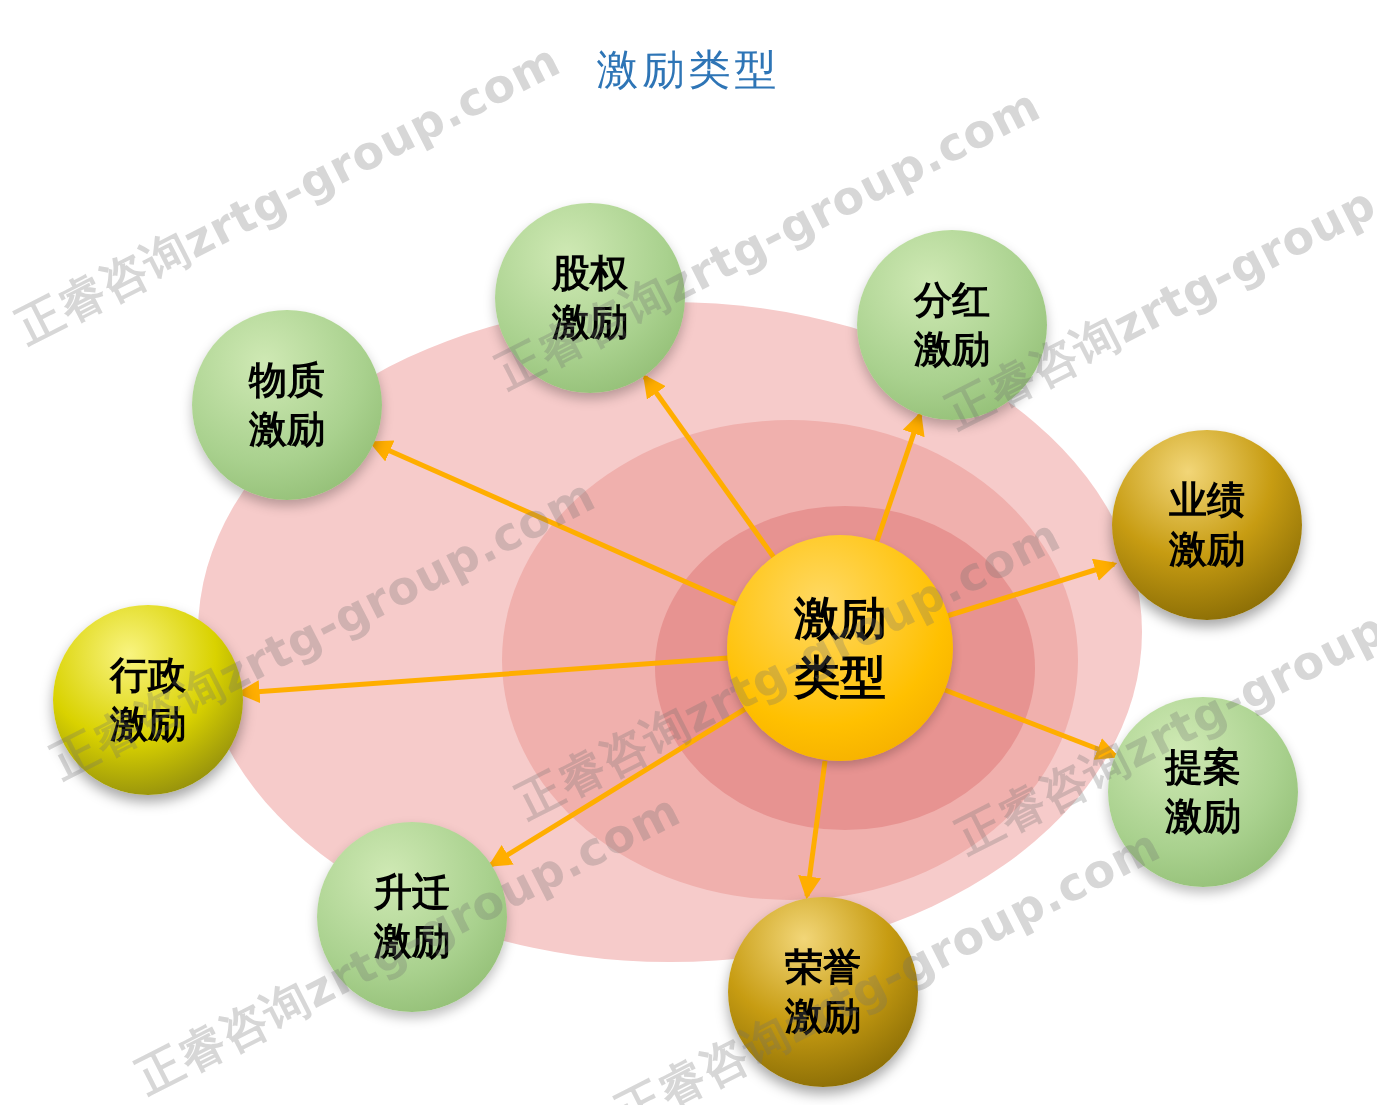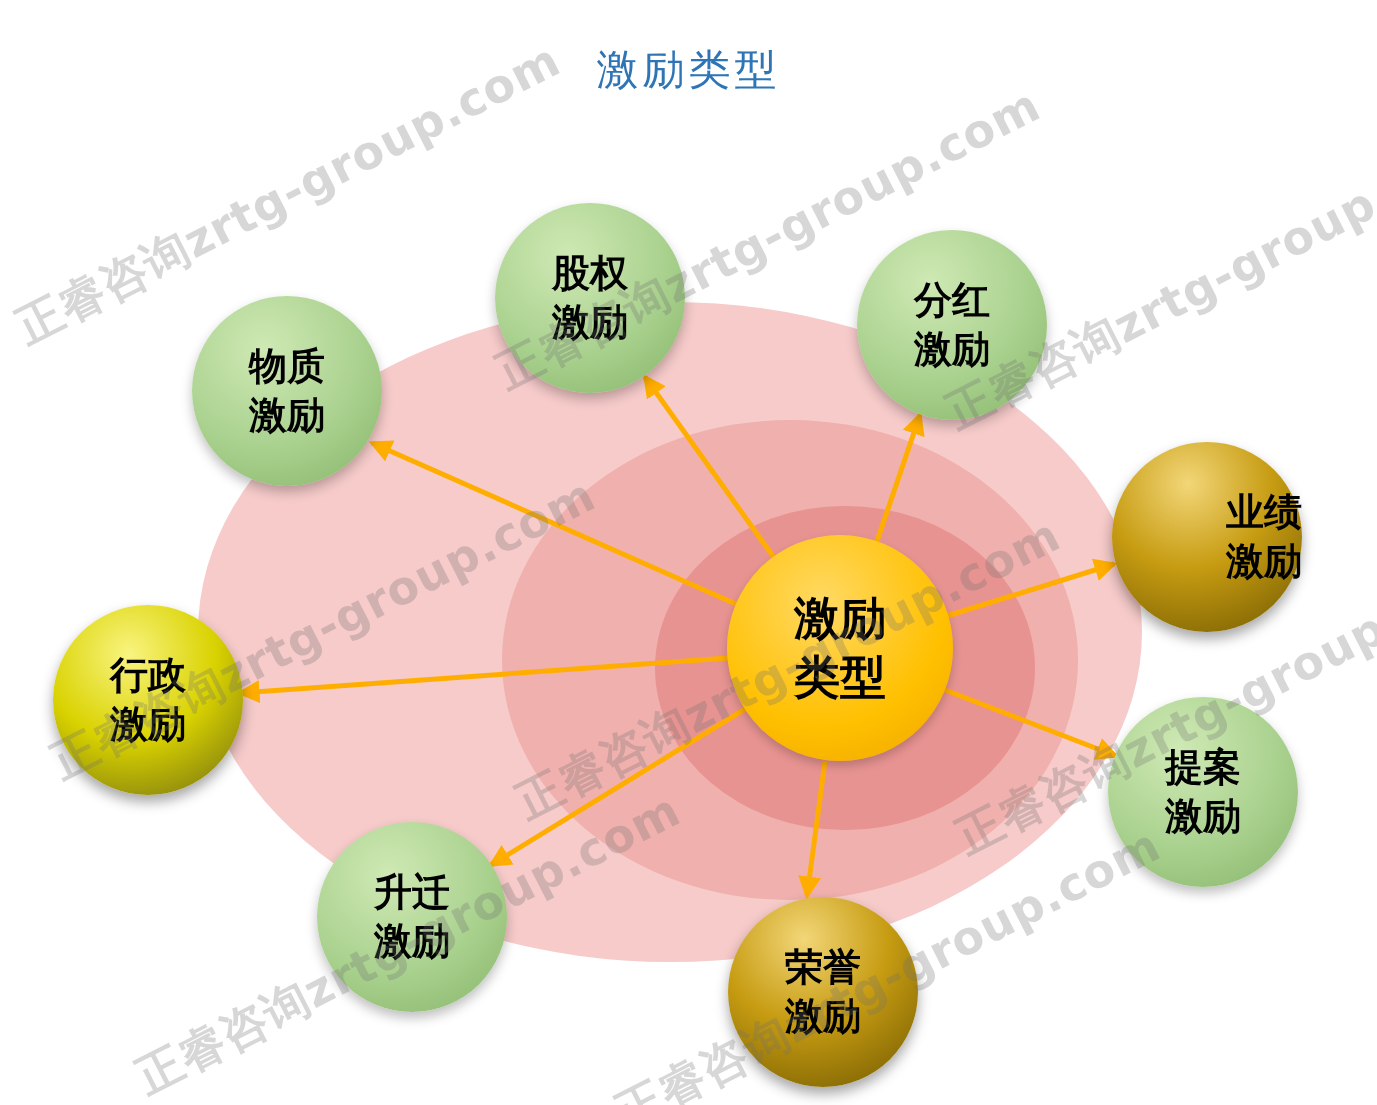--- a/index.html
+++ b/index.html
@@ -131,21 +131,21 @@
   <div class="node node-green" style="left:495px; top:203px;">
     <span class="node-label">股权
 激励</span>
   </div>
 
   <div class="node node-green" style="left:857px; top:230px;text-align:right;">
     <span class="node-label">分红
 激励</span>
   </div>
 
-  <div class="node node-gold" style="left:1112px; top:442px;justify-content:flex-end;">
+  <div class="node node-gold" style="left:1112px; top:430px;">
     <span class="node-label">业绩
 激励</span>
   </div>
 
   <div class="node node-green" style="left:1108px; top:697px;justify-content:center;">
     <span class="node-label">提案
 激励</span>
   </div>
 
   <div class="node node-gold" style="left:728px; top:897px;">
@@ -156,21 +156,21 @@
   <div class="node node-green" style="left:317px; top:822px;font-family:Liberation Serif, serif;">
     <span class="node-label">升迁
 激励</span>
   </div>
 
   <div class="node node-yellow" style="left:53px; top:605px;justify-content:center;">
     <span class="node-label">行政
 激励</span>
   </div>
 
-  <div class="node node-green" style="left:192px; top:296px;">
+  <div class="node node-green" style="left:192px; top:310px;">
     <span class="node-label">物质
 激励</span>
   </div>
 
   <div class="wm-layer">
     <span class="wm" style="left:20px;  top:300px;">正睿咨询zrtg-group.com</span>
     <span class="wm" style="left:500px; top:345px;">正睿咨询zrtg-group.com</span>
     <span class="wm" style="left:950px; top:385px;">正睿咨询zrtg-group.com</span>
     <span class="wm" style="left:55px;  top:735px;">正睿咨询zrtg-group.com</span>
     <span class="wm" style="left:520px; top:775px;">正睿咨询zrtg-group.com</span>

